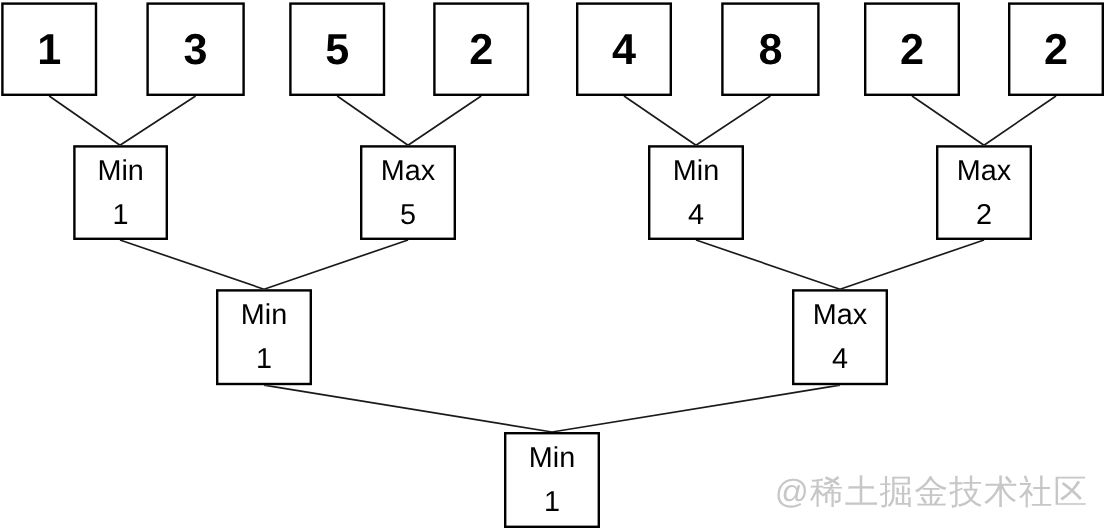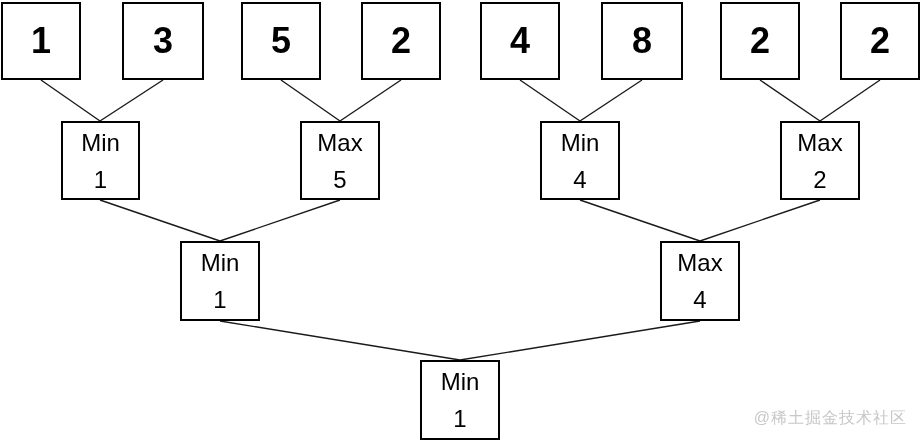--- a/index.html
+++ b/index.html
@@ -45,21 +45,21 @@
   .node.op .op-label,
   .node.op .op-value {
     font-size: 24px;
     font-weight: normal;
     display: block;
   }
   .watermark {
     position: absolute;
     right: 14px;
     bottom: 13px;
-    font-size: 16px;
+    font-size: 28px;
     letter-spacing: 1px;
     color: #c7c7c7;
     font-weight: normal;
     user-select: none;
   }
 </style>
 </head>
 <body>
 
 <div class="canvas">

